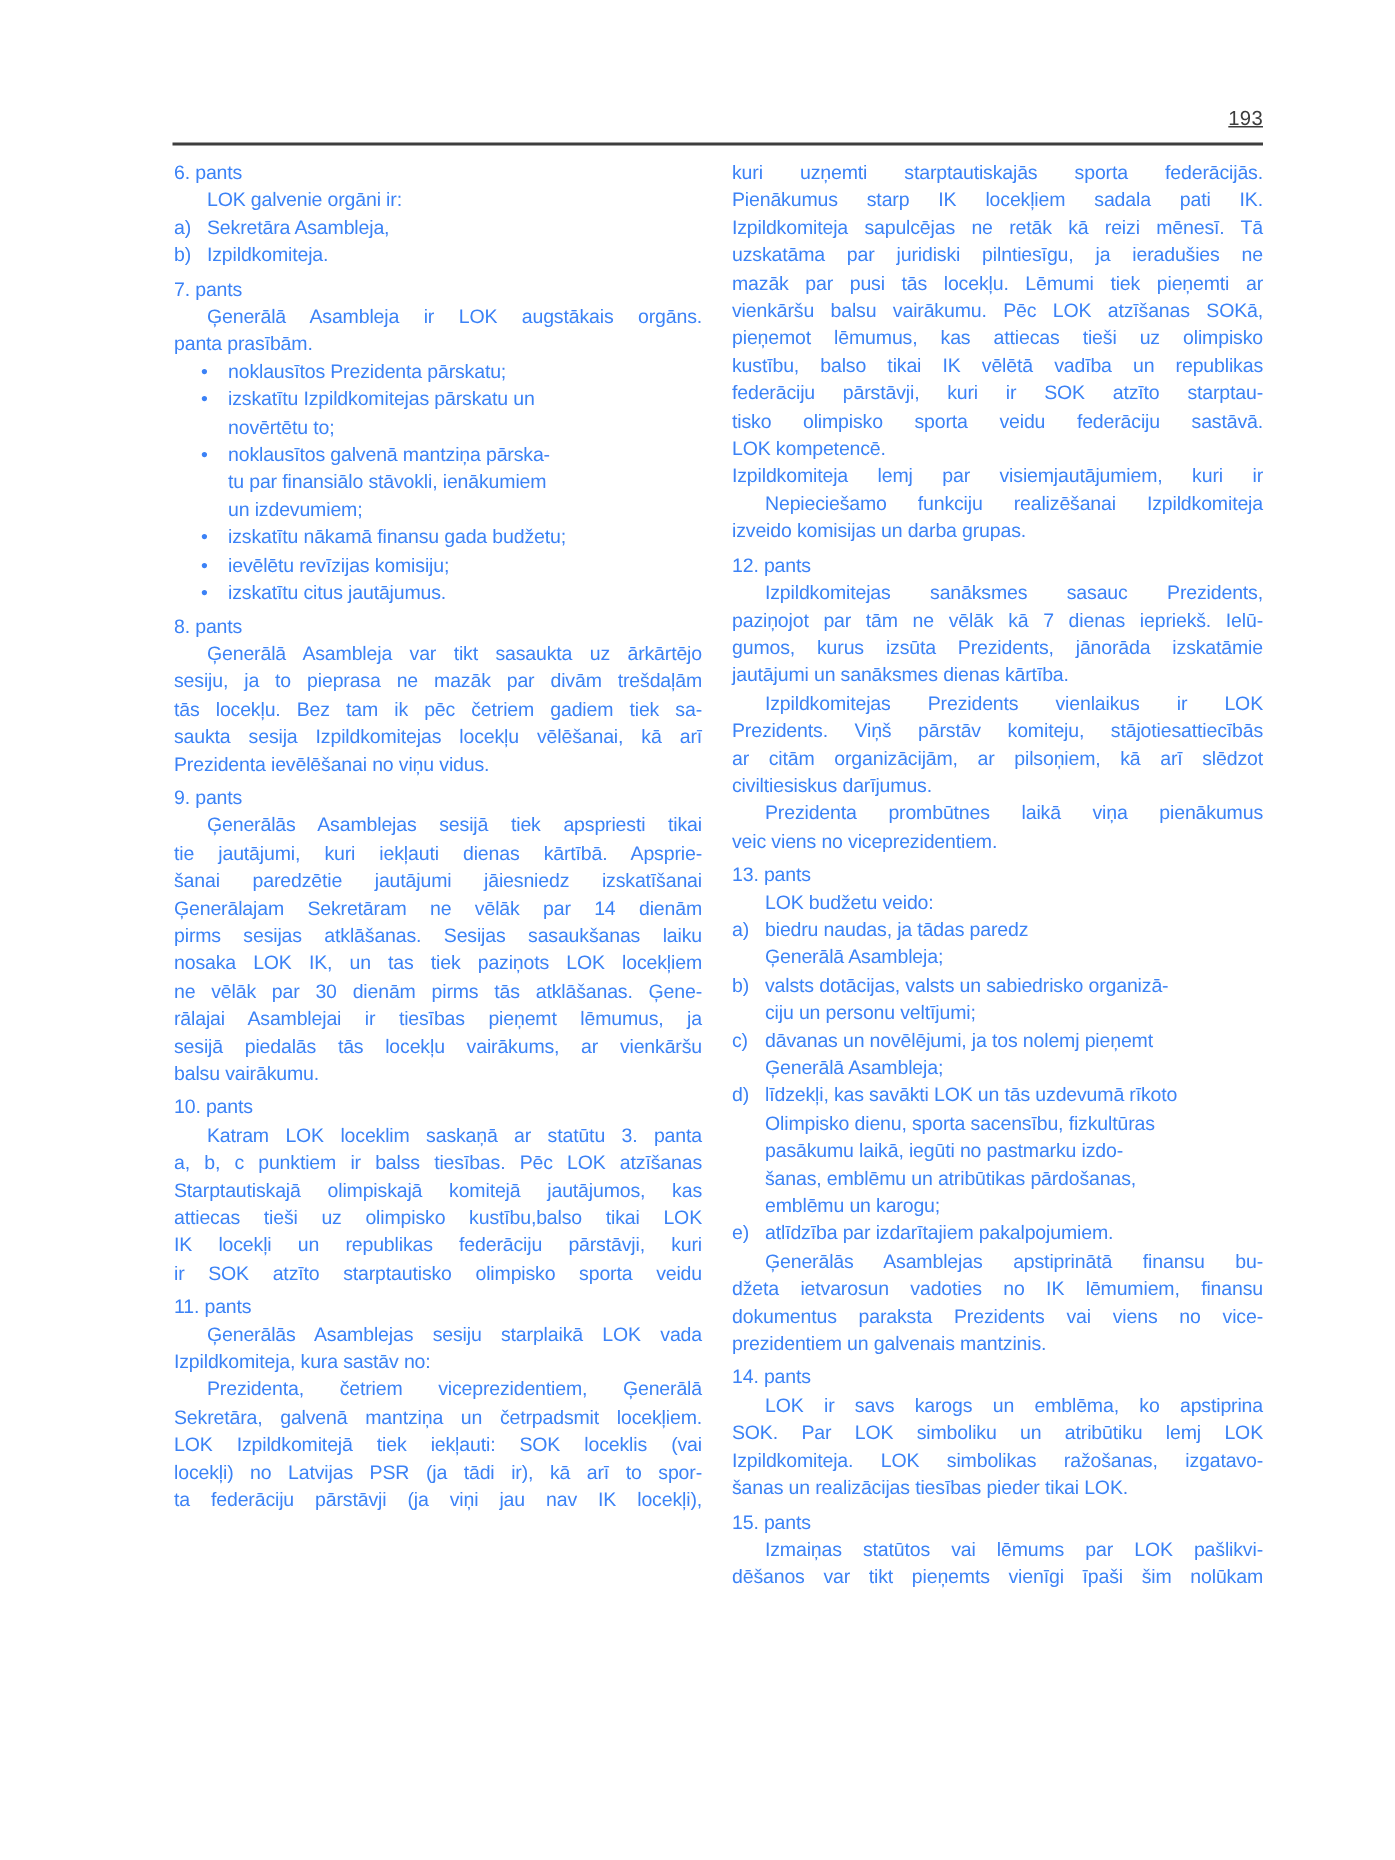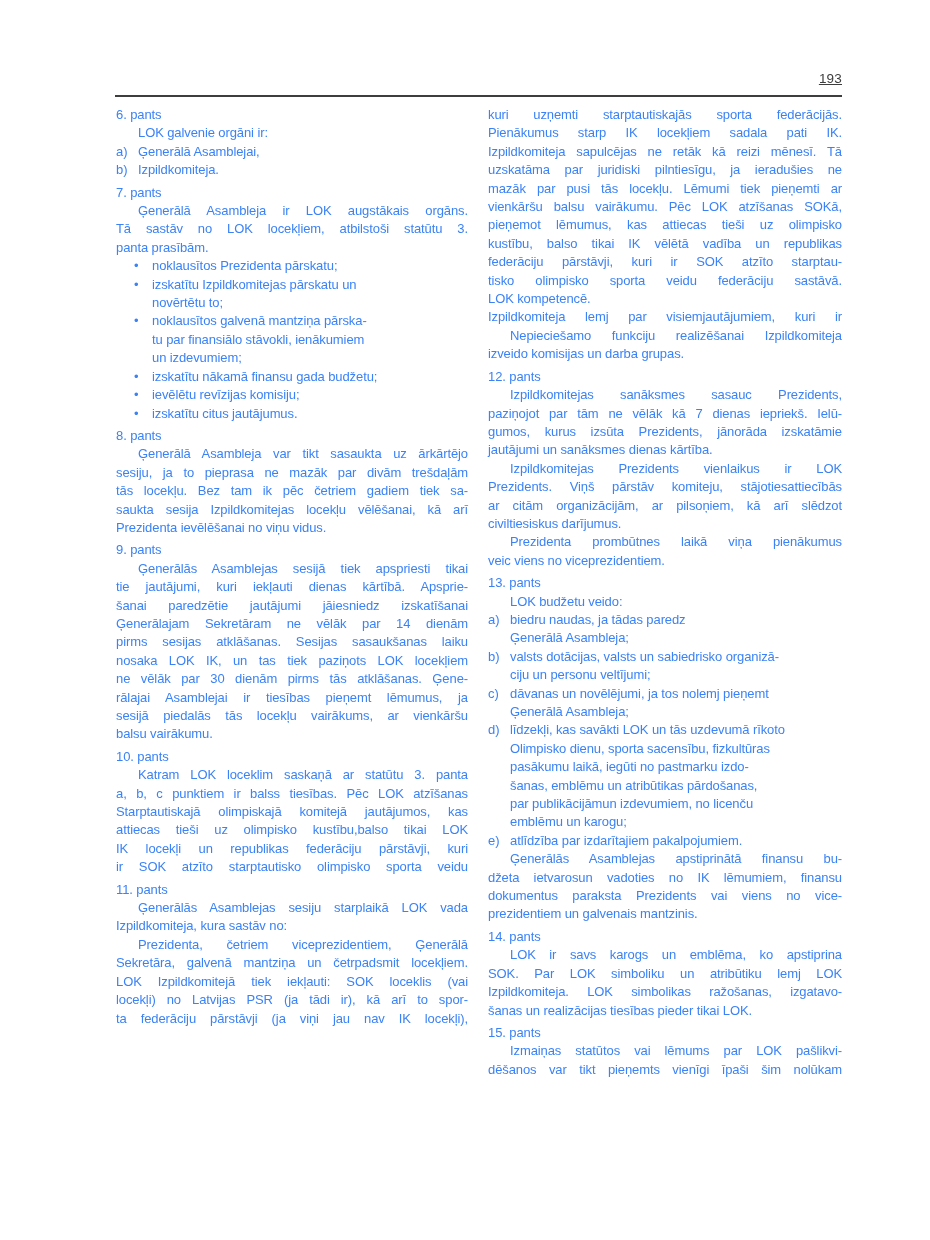--- a/index.html
+++ b/index.html
@@ -60,30 +60,29 @@
   <span class="pageno">193</span>
   <div class="rule"></div>
   <div class="columns">
     <div class="col col-left" id="col-left">
         <div class="heading">6. pants</div>
         <div class="para">
           <span class="ln first">LOK galvenie orgāni ir:</span>
         </div>
         <div class="item">
           <span class="label">a)</span>
-          <span class="ln">Ģenerālā Asamblejai,</span>
+          <span class="ln">Sekretāra Asambleja,</span>
         </div>
         <div class="item">
           <span class="label">b)</span>
           <span class="ln">Izpildkomiteja.</span>
         </div>
         <div class="heading">7. pants</div>
         <div class="para">
           <span class="ln jl first">Ģenerālā Asambleja ir LOK augstākais orgāns.</span>
-          <span class="ln jl">Tā sastāv no LOK locekļiem, atbilstoši statūtu 3.</span>
           <span class="ln">panta prasībām.</span>
         </div>
         <div class="bullet">
           <span class="dot">•</span>
           <span class="ln">noklausītos Prezidenta pārskatu;</span>
         </div>
         <div class="bullet">
           <span class="dot">•</span>
           <span class="ln">izskatītu Izpildkomitejas pārskatu un</span>
           <span class="ln">novērtētu to;</span>
@@ -203,21 +202,20 @@
           <span class="label">c)</span>
           <span class="ln">dāvanas un novēlējumi, ja tos nolemj pieņemt</span>
           <span class="ln">Ģenerālā Asambleja;</span>
         </div>
         <div class="item">
           <span class="label">d)</span>
           <span class="ln">līdzekļi, kas savākti LOK un tās uzdevumā rīkoto</span>
           <span class="ln">Olimpisko dienu, sporta sacensību, fizkultūras</span>
           <span class="ln">pasākumu laikā, iegūti no pastmarku izdo-</span>
           <span class="ln">šanas, emblēmu un atribūtikas pārdošanas,</span>
-          <span class="ln">par publikācijāmun izdevumiem, no licenču</span>
           <span class="ln">emblēmu un karogu;</span>
         </div>
         <div class="item">
           <span class="label">e)</span>
           <span class="ln">atlīdzība par izdarītajiem pakalpojumiem.</span>
         </div>
         <div class="para">
           <span class="ln jl first">Ģenerālās Asamblejas apstiprinātā finansu bu-</span>
           <span class="ln jl">džeta ietvarosun vadoties no IK lēmumiem, finansu</span>
           <span class="ln jl">dokumentus paraksta Prezidents vai viens no vice-</span>

